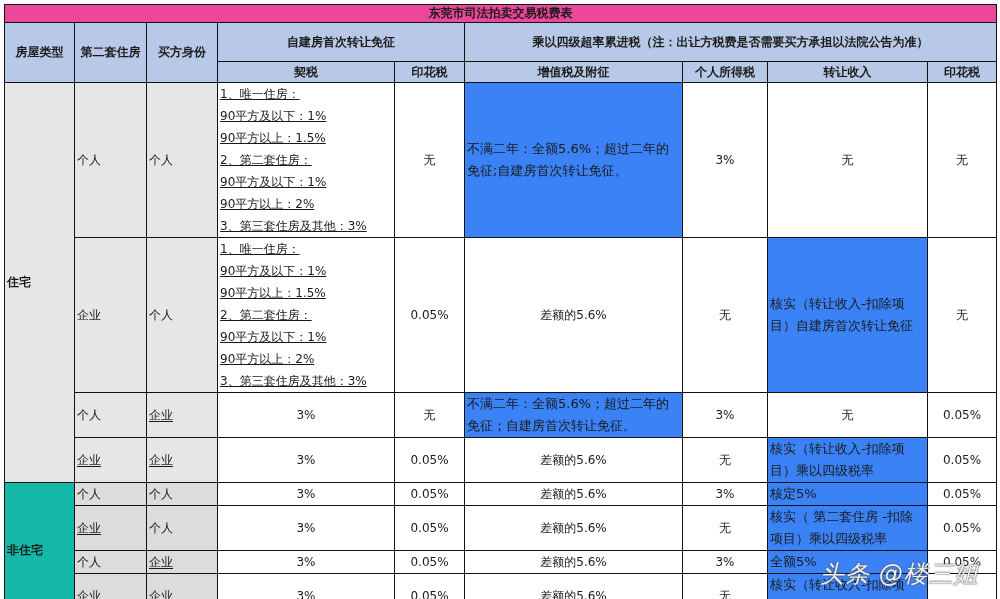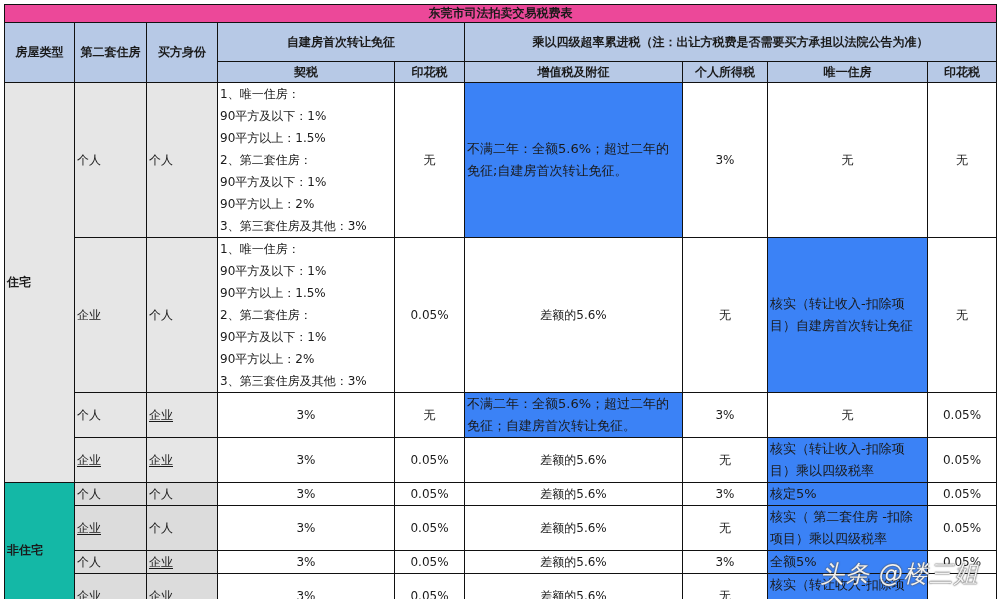--- a/index.html
+++ b/index.html
@@ -10,21 +10,21 @@
   table.tax td, table.tax th { border:1px solid #111; padding:0 2px; overflow:hidden; }
   .title { background:#ec4899; height:17px; font-weight:bold; text-align:center; font-size:12px; }
   .hdr { background:#b7c9e6; font-weight:bold; text-align:center; font-size:12px; }
   .h1 { height:39px; } .h2 { height:21px; }
   .gray { background:#e6e6e6; text-align:left; }
   .bold { font-weight:bold;margin-left:32px; }
   .c { text-align:center; background:#fff; }
   .l { text-align:left; background:#fff; line-height:22px; }
   .ls { text-align:left; background:#3b82f6; line-height:22px; font-size:13px;margin-top:48px; }
   .ul { text-decoration:underline; text-underline-offset:2px; }
-  .lines span { display:block; }
+  .lines span { display:block;text-decoration:underline; }
   .watermark { position:absolute; left:820px; top:558px; font-size:24px; color:rgba(255,255,255,0.92);
                text-shadow:0 0 2px #555, 0 0 1px #333; letter-spacing:1px; pointer-events:none;font-style:italic; }
 </style>
 </head>
 <body>
 
 <table class="tax">
   <colgroup>
     <col style="width:70px">
       <col style="width:72px">
@@ -45,21 +45,21 @@
     <td class="hdr" rowspan="2">第二套住房</td>
     <td class="hdr" rowspan="2">买方身份</td>
     <td class="hdr" colspan="2">自建房首次转让免征</td>
     <td class="hdr" colspan="4">乘以四级超率累进税（注：出让方税费是否需要买方承担以法院公告为准）</td>
   </tr>
   <tr class="h2">
     <td class="hdr">契税</td>
     <td class="hdr">印花税</td>
     <td class="hdr">增值税及附征</td>
     <td class="hdr">个人所得税</td>
-    <td class="hdr">唯一住房</td>
+    <td class="hdr">转让收入</td>
     <td class="hdr">印花税</td>
   </tr>
 
   <tr style="height:155px">
     <td class="gray bold" rowspan="4">住宅</td>
     <td class="gray">个人</td>
     <td class="gray">个人</td>
     <td class="l lines">
       <span>1、唯一住房：</span>
       <span>90平方及以下：1%</span>

